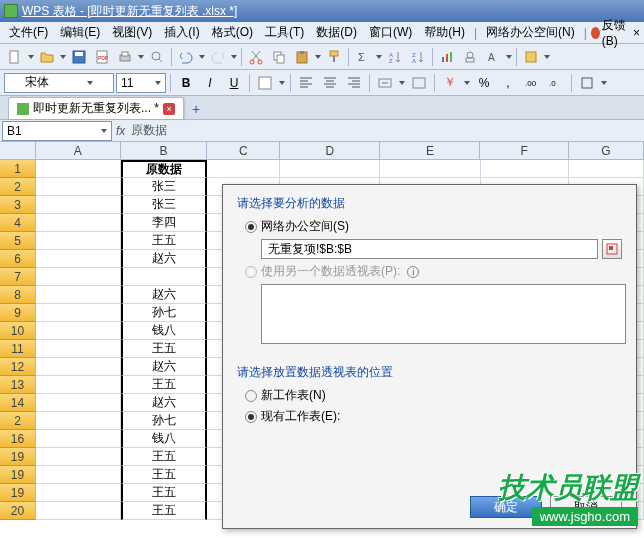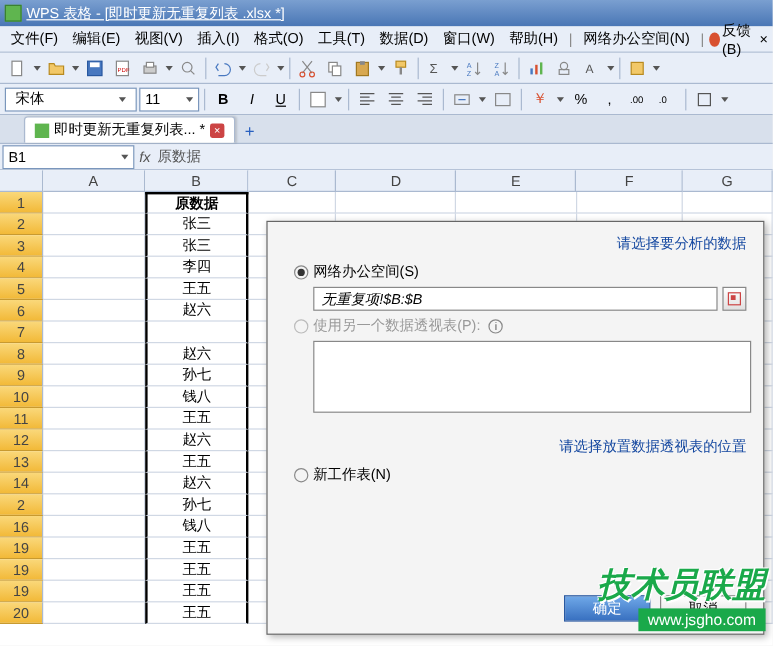--- a/index.html
+++ b/index.html
@@ -14,28 +14,28 @@
 .menubar .feedback { margin-left: auto; display: flex; align-items: center; gap: 2px; }
 .menubar .fb-icon { width: 12px; height: 12px; background: #d85030; border-radius: 50%; }
 
 .toolbar { height: 26px; background: #e8eef8; border-bottom: 1px solid #aab9d0; display: flex; align-items: center; padding: 0 4px; gap: 1px; }
 .tb-btn { width: 22px; height: 22px; display: flex; align-items: center; justify-content: center; cursor: default; }
 .tb-btn svg { width: 16px; height: 16px; }
 .tb-sep { width: 1px; height: 18px; background: #aab9d0; margin: 0 2px; }
 .tb-dd { width: 8px; display: flex; align-items: center; justify-content: center; }
 
 .formatbar { height: 26px; background: #e8eef8; border-bottom: 1px solid #aab9d0; display: flex; align-items: center; padding: 0 4px; gap: 2px; }
-.font-sel { width: 110px; height: 20px; border: 1px solid #7a96bc; background: #fff; padding: 0 8px; display: flex; align-items: center; justify-content: space-between; }
+.font-sel { width: 110px; height: 20px; border: 1px solid #7a96bc; background: #fff; padding: 0 20px; display: flex; align-items: center; justify-content: space-between; }
 .size-sel { width: 50px; height: 20px; border: 1px solid #7a96bc; background: #fff; padding: 0 4px; display: flex; align-items: center; justify-content: space-between; }
 .fmt-btn { width: 22px; height: 22px; display: flex; align-items: center; justify-content: center; border: 1px solid transparent; }
 .fmt-btn.bold { font-weight: bold; }
 .fmt-btn.italic { font-style: italic; }
 .fmt-btn.underline { text-decoration: underline; }
 
-.tabbar { height: 24px; background: #d8e0ec; border-bottom: 1px solid #aab9d0; display: flex; align-items: flex-end; padding: 0 20px; gap: 2px; }
+.tabbar { height: 24px; background: #d8e0ec; border-bottom: 1px solid #aab9d0; display: flex; align-items: flex-end; padding: 0 8px; gap: 2px; }
 .tab { height: 22px; padding: 0 8px; background: #fff; border: 1px solid #aab9d0; border-bottom: none; display: flex; align-items: center; gap: 4px; border-radius: 3px 3px 0 0; box-shadow: 1px 0 2px rgba(0,0,0,0.15); }
 .tab .tab-icon { width: 12px; height: 12px; background: #5fb54f; }
 .tab .close { width: 12px; height: 12px; display: flex; align-items: center; justify-content: center; background: #c44; color: #fff; font-size: 9px; border-radius: 2px; }
 .tab-add { width: 20px; height: 20px; display: flex; align-items: center; justify-content: center; color: #2860c0; font-size: 14px; }
 
 .refbar { height: 22px; background: #e8eef8; border-bottom: 1px solid #aab9d0; display: flex; align-items: center; }
 .name-box { width: 110px; height: 20px; border: 1px solid #7a96bc; background: #fff; padding: 0 4px; display: flex; align-items: center; justify-content: space-between; margin-left: 2px; }
 .fx-area { display: flex; align-items: center; margin-left: 4px; gap: 4px; }
 .fx-btn { font-style: italic; color: #555; }
 .fx-input { flex: 1; padding: 0 6px; color: #555; }
@@ -48,27 +48,27 @@
 .row-h { height: 18px; background: linear-gradient(#fad87a, #f2b938); border-right: 1px solid #aab9d0; border-bottom: 1px solid #c89a30; display: flex; align-items: center; justify-content: center; color: #444; }
 .cells { position: absolute; left: 36px; top: 18px; right: 0; }
 .cell-row { display: flex; height: 18px; }
 .cell { height: 18px; border-right: 1px solid #d0d8e4; border-bottom: 1px solid #d0d8e4; display: flex; align-items: center; justify-content: center; font-size: 12px; }
 .cell.header-cell { background: #fff; font-weight: bold; }
 .col-B { border-left: 2px solid #000; border-right: 2px solid #000 !important; }
 .col-B-top { border-top: 2px solid #000; }
 
 .dialog { position: absolute; left: 222px; top: 184px; width: 415px; height: 345px; background: #f4f4f4; border: 1px solid #666; box-shadow: 2px 2px 6px rgba(0,0,0,0.3); }
 .dlg-title { height: 26px; background: #fff; border-bottom: 1px solid #ccc; display: flex; align-items: center; padding: 0 10px; font-weight: bold; font-size: 13px; }
-.dlg-body { padding: 10px 14px; text-align: right; }
+.dlg-body { padding: 10px 14px; }
 .dlg-section-label { color: #1548a0; margin-bottom: 6px; font-size: 12px; }
 .dlg-radio-row { display: flex; align-items: center; gap: 4px; margin: 4px 0 4px 8px; }
 .dlg-radio { width: 12px; height: 12px; border: 1px solid #888; border-radius: 50%; display: flex; align-items: center; justify-content: center; }
 .dlg-radio.checked::after { content: ''; width: 6px; height: 6px; background: #333; border-radius: 50%; }
 .dlg-radio.disabled { border-color: #bbb; }
-.dlg-input-row { display: flex; align-items: center; margin: 4px 0 4px 24px; gap: 4px; font-style: italic; }
+.dlg-input-row { display: flex; align-items: center; margin: 4px 0 4px 24px; gap: 4px; }
 .dlg-input { flex: 1; height: 20px; border: 1px solid #888; background: #fff; padding: 0 6px; display: flex; align-items: center; }
 .dlg-range-btn { width: 20px; height: 20px; border: 1px solid #888; background: linear-gradient(#fff,#e0e0e0); display: flex; align-items: center; justify-content: center; }
 .dlg-textarea { width: 365px; height: 60px; border: 1px solid #888; background: #fff; margin: 4px 0 4px 24px; }
 .disabled-text { color: #999; }
 .info-icon { width: 12px; height: 12px; border: 1px solid #888; border-radius: 50%; display: inline-flex; align-items: center; justify-content: center; font-size: 9px; color: #555; margin-left: 3px; }
 .dlg-buttons { position: absolute; bottom: 10px; right: 14px; display: flex; gap: 8px; }
 .dlg-btn { width: 72px; height: 22px; border: 1px solid #888; background: linear-gradient(#fff,#ddd); display: flex; align-items: center; justify-content: center; }
 .dlg-btn.primary { background: linear-gradient(#6fa8e8,#3870c0); color: #fff; border-color: #2858a0; }
 
 .watermark { position: absolute; right: 6px; bottom: 12px; text-align: right; }
@@ -597,20 +597,24 @@
       <span class="info-icon">i</span>
     </div>
     <div class="dlg-textarea"></div>
 
     <div style="height:16px"></div>
     <div class="dlg-section-label">请选择放置数据透视表的位置</div>
     <div class="dlg-radio-row">
       <div class="dlg-radio"></div>
       <span>新工作表(N)</span>
     </div>
+    <div class="dlg-radio-row">
+      <div class="dlg-radio checked"></div>
+      <span>现有工作表(E):</span>
+    </div>
   </div>
   <div class="dlg-buttons">
     <div class="dlg-btn primary">确定</div>
     <div class="dlg-btn">取消</div>
   </div>
 </div>
 
 <div class="watermark">
   <div class="wm-top">技术员联盟</div>
   <div class="wm-bot">www.jsgho.com</div>

